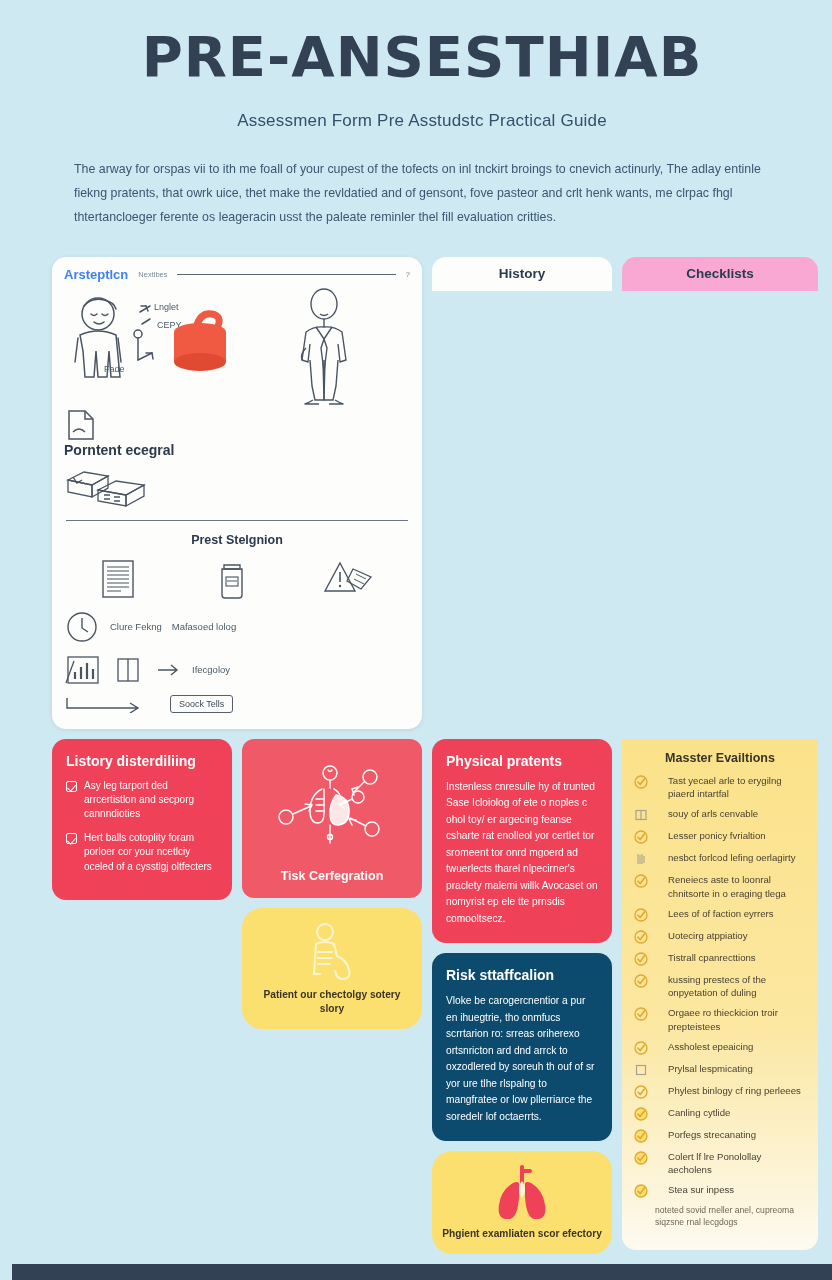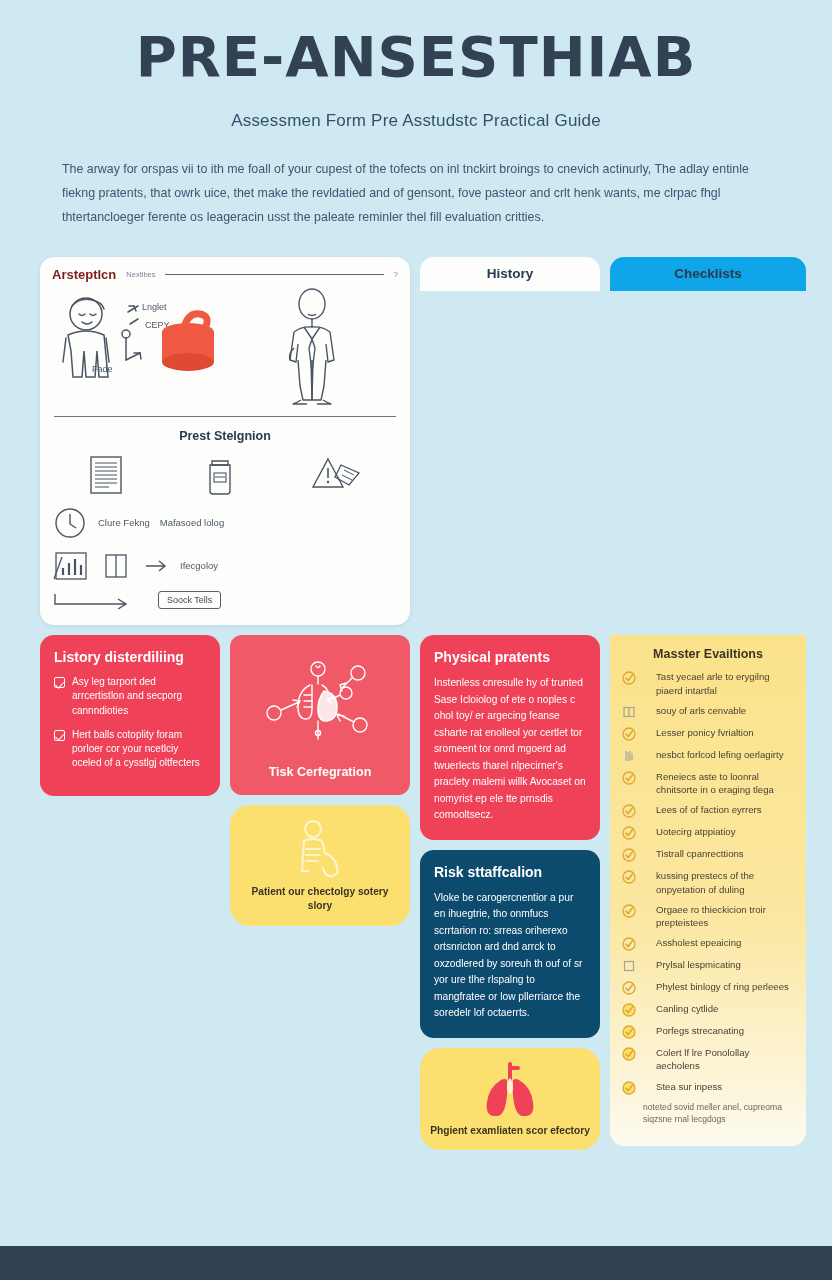--- a/index.html
+++ b/index.html
@@ -17,20 +17,21 @@
     color: #2f3e52;
   }
 
   .page {
     width: 832px;
     height: 1280px;
     position: relative;
     display: flex;
     flex-direction: column;
     background: #cfe9f3;
+    padding-left: 12px;
   }
 
   
   .header {
     padding: 28px 40px 6px 40px;
     text-align: center;
     flex: 0 0 auto;
   }
   .main-title {
     font-size: 56px;
@@ -85,21 +86,21 @@
   }
   .assess-head {
     display: flex;
     align-items: center;
     gap: 10px;
     margin-bottom: 6px;
   }
   .assess-head .h {
     font-size: 13px;
     font-weight: 700;
-    color: #7f1d1d;
+    color: #3b82f6;
     white-space: nowrap;
   }
   .assess-head .sub-lbl {
     font-size: 7.5px;
     color: #7b8a99;
     white-space: nowrap;
   }
   .rule {
     flex: 1;
     height: 1px;
@@ -178,21 +179,21 @@
 
   .col-head {
     text-align: center;
     font-size: 13.5px;
     font-weight: 700;
     color: #2b3a4d;
     padding: 9px 0 10px 0;
     background: #fdfdfb;
     border-radius: 14px 14px 0 0;
   }
-  .col-head.cream { background: #0ea5e9; }
+  .col-head.cream { background: #f9a8d4; }
 
   .stack { display:flex; flex-direction:column; gap:10px; }
 
   
   .checklist-card {
     border-radius: 0 0 14px 14px;
     padding: 10px 12px 14px 12px;
   }
   .chk-title {
     text-align: center;
@@ -326,20 +327,40 @@
               <path d="M62 72 l-2 26 l-3 14 h-9 l1 -40"></path>
               <path d="M37 112 q-5 3 -8 4 h14"></path>
               <path d="M59 112 q5 3 8 4 h-14"></path>
               <path d="M30 60 q-6 6 -4 12"></path>
             </g>
           </svg>
         </div>
       </div>
 
       <div class="assess-row" style="margin-top:2px;">
+        <div class="assess-left">
+          <svg width="34" height="34" viewBox="0 0 34 34">
+            <path d="M5 3 h16 l8 8 v20 h-24 z" fill="none" stroke="#4a5563" stroke-width="1.5"></path>
+            <path d="M21 3 v8 h8" fill="none" stroke="#4a5563" stroke-width="1.5"></path>
+            <path d="M9 24 q6 -6 12 0" fill="none" stroke="#4a5563" stroke-width="1.5"></path>
+          </svg>
+          <div class="sketch-label big">Porntent ecegral</div>
+          <svg width="90" height="46" viewBox="0 0 90 46" style="margin-top:6px">
+            <g fill="none" stroke="#4a5563" stroke-width="1.3">
+              <path d="M4 14 l16 -8 l24 4 l-16 9 z"></path>
+              <path d="M4 14 v12 l24 5 v-12 z"></path>
+              <path d="M28 19 l16 -9 v12 l-16 9 z"></path>
+              <path d="M9 11 l4 6 l5 -3"></path>
+              <path d="M34 24 l18 -9 l28 4 l-18 10 z"></path>
+              <path d="M34 24 v11 l28 5 v-11 z"></path>
+              <path d="M62 29 l18 -10 v11 l-18 10 z"></path>
+              <path d="M40 29 h6 M40 33 h6 M50 31 h6 M50 35 h6"></path>
+            </g>
+          </svg>
+        </div>
         <div class="assess-right"></div>
       </div>
 
       <div class="divider"></div>
       <div class="sec-title">Prest Stelgnion</div>
 
       <div class="icon-row">
         <svg width="44" height="44" viewBox="0 0 44 44">
           <rect x="6" y="4" width="30" height="36" fill="none" stroke="#4a5563" stroke-width="1.4"></rect>
           <g stroke="#4a5563" stroke-width="1.1">

